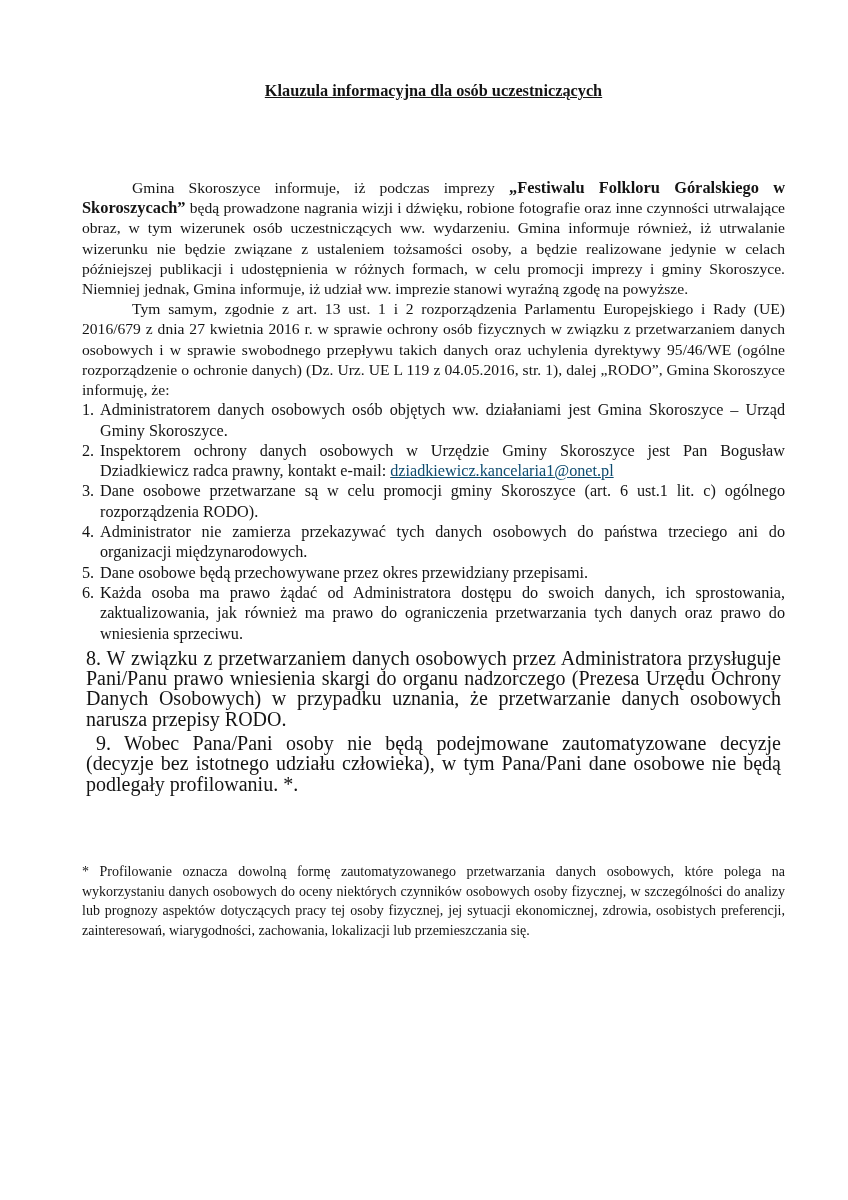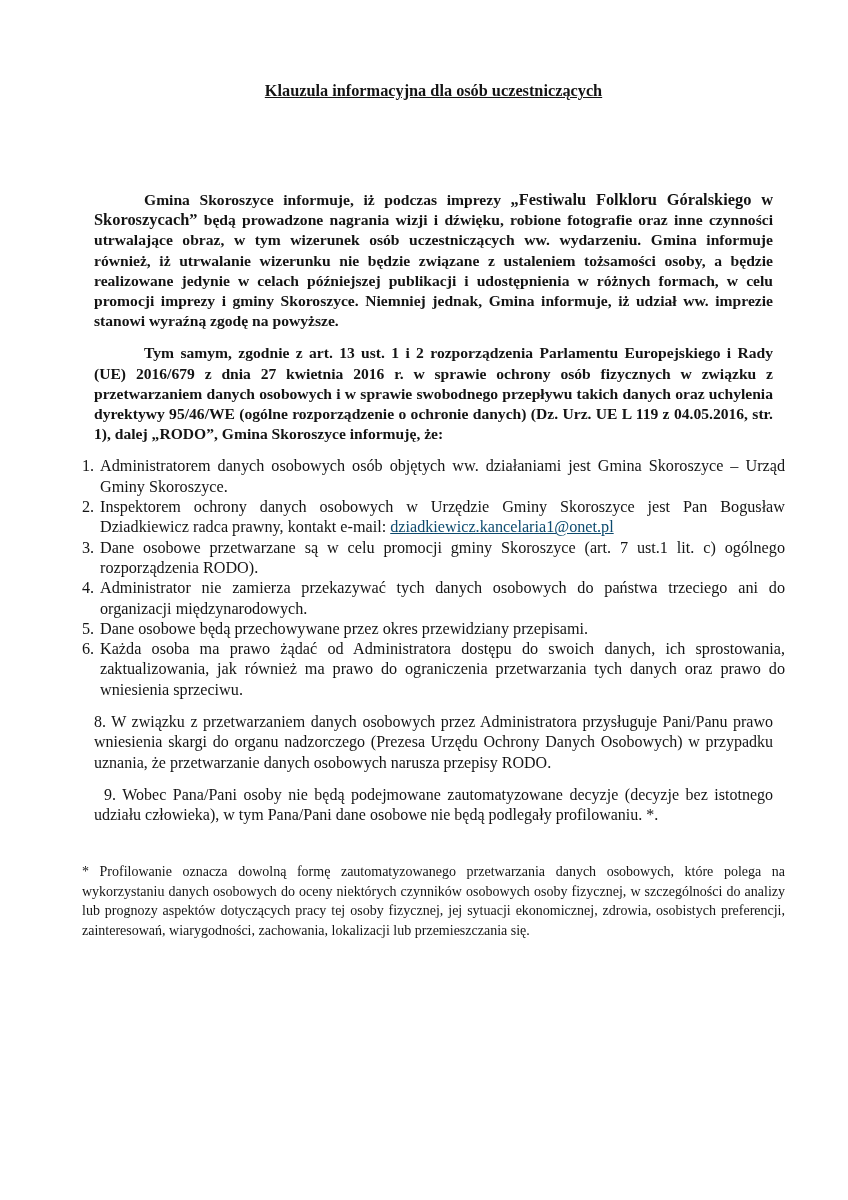--- a/index.html
+++ b/index.html
@@ -7,26 +7,26 @@
     width: 848px; height: 1200px; position: relative; overflow: hidden;
     font-family: "Liberation Serif", "DejaVu Serif", serif;
     color: #141414;
   }
   .page { position: absolute; left: 82px; top: 0; width: 703px; }
   .title {
     position: absolute; top: 80px; left: 0; width: 703px;
     text-align: center; font-weight: bold; font-size: 16.3px; line-height: 21px; text-decoration: underline;
   }
   .body-text { position: absolute; top: 178px; left: 0; width: 703px; font-size: 15.6px; line-height: 20.2px; }
-  .para { text-align: justify; text-indent: 50px; margin: 12px; font-weight: bold; }
+  .para { text-align: justify; text-indent: 50px; margin: 0; }
   .para b { font-size: 16.4px; }
   .list { margin: 0; padding: 0; list-style: none; }
   .list li { position: relative; padding-left: 18px; text-align: justify; font-size: 16.2px; line-height: 20.3px; }
   .list li .num { position: absolute; left: 0; top: 0; }
-  .plain { text-align: justify; margin: 12px; font-size: 16px; line-height: 20.3px; }
+  .plain { text-align: justify; margin: 4px; font-size: 20px; line-height: 20.3px; }
   .plain.ind { text-indent: 10px; }
   a.email { color: #0c4a6e; text-decoration: underline; }
   .footnote {
     position: absolute; top: 862px; left: 0; width: 703px;
     font-size: 14px; line-height: 19.5px; text-align: justify;
   }
 </style>
 </head>
 <body>
 
@@ -35,21 +35,21 @@
     <div>Klauzula informacyjna dla osób uczestniczących</div>
   </div>
 
   <div class="body-text">
     <p class="para"><span>Gmina Skoroszyce informuje, iż podczas imprezy </span><b>„Festiwalu Folkloru Góralskiego w Skoroszycach”</b><span> będą prowadzone nagrania wizji i dźwięku, robione fotografie oraz inne czynności utrwalające obraz, w tym wizerunek osób uczestniczących ww. wydarzeniu. Gmina informuje również, iż utrwalanie wizerunku nie będzie związane z ustaleniem tożsamości osoby, a będzie realizowane jedynie w celach późniejszej publikacji i udostępnienia w różnych formach, w celu promocji imprezy i gminy Skoroszyce. Niemniej jednak, Gmina informuje, iż udział ww. imprezie stanowi wyraźną zgodę na powyższe.</span></p>
     <p class="para">Tym samym, zgodnie z art. 13 ust. 1 i 2 rozporządzenia Parlamentu Europejskiego i Rady (UE) 2016/679 z dnia 27 kwietnia 2016 r. w sprawie ochrony osób fizycznych w związku z przetwarzaniem danych osobowych i w sprawie swobodnego przepływu takich danych oraz uchylenia dyrektywy 95/46/WE (ogólne rozporządzenie o ochronie danych) (Dz. Urz. UE L 119 z 04.05.2016, str. 1), dalej „RODO”, Gmina Skoroszyce informuję, że:</p>
 
     <ol class="list">
       <li><span class="num">1.</span><span>Administratorem danych osobowych osób objętych ww. działaniami jest Gmina Skoroszyce – Urząd Gminy Skoroszyce.</span></li>
       <li><span class="num">2.</span><span>Inspektorem ochrony danych osobowych w Urzędzie Gminy Skoroszyce jest Pan Bogusław Dziadkiewicz radca prawny, kontakt e-mail: </span><a class="email" href="#">dziadkiewicz.kancelaria1@onet.pl</a></li>
-      <li><span class="num">3.</span><span>Dane osobowe przetwarzane są w celu promocji gminy Skoroszyce (art. 7 ust.1 lit. c) ogólnego rozporządzenia RODO).</span></li>
+      <li><span class="num">3.</span><span>Dane osobowe przetwarzane są w celu promocji gminy Skoroszyce (art. 6 ust.1 lit. c) ogólnego rozporządzenia RODO).</span></li>
       <li><span class="num">4.</span><span>Administrator nie zamierza przekazywać tych danych osobowych do państwa trzeciego ani do organizacji międzynarodowych.</span></li>
       <li><span class="num">5.</span><span>Dane osobowe będą przechowywane przez okres przewidziany przepisami.</span></li>
       <li><span class="num">6.</span><span>Każda osoba ma prawo żądać od Administratora dostępu do swoich danych, ich sprostowania, zaktualizowania, jak również ma prawo do ograniczenia przetwarzania tych danych oraz prawo do wniesienia sprzeciwu.</span></li>
     </ol>
     <p class="plain">8. W związku z przetwarzaniem danych osobowych przez Administratora przysługuje Pani/Panu prawo wniesienia skargi do organu nadzorczego (Prezesa Urzędu Ochrony Danych Osobowych) w przypadku uznania, że przetwarzanie danych osobowych narusza przepisy RODO.</p>
     <p class="plain ind">9. Wobec Pana/Pani osoby nie będą podejmowane zautomatyzowane decyzje (decyzje bez istotnego udziału człowieka), w tym Pana/Pani dane osobowe nie będą podlegały profilowaniu. *.</p>
   </div>
 
   <div class="footnote">* Profilowanie oznacza dowolną formę zautomatyzowanego przetwarzania danych osobowych, które polega na wykorzystaniu danych osobowych do oceny niektórych czynników osobowych osoby fizycznej, w szczególności do analizy lub prognozy aspektów dotyczących pracy tej osoby fizycznej, jej sytuacji ekonomicznej, zdrowia, osobistych preferencji, zainteresowań, wiarygodności, zachowania, lokalizacji lub przemieszczania się.</div>
 </div>

